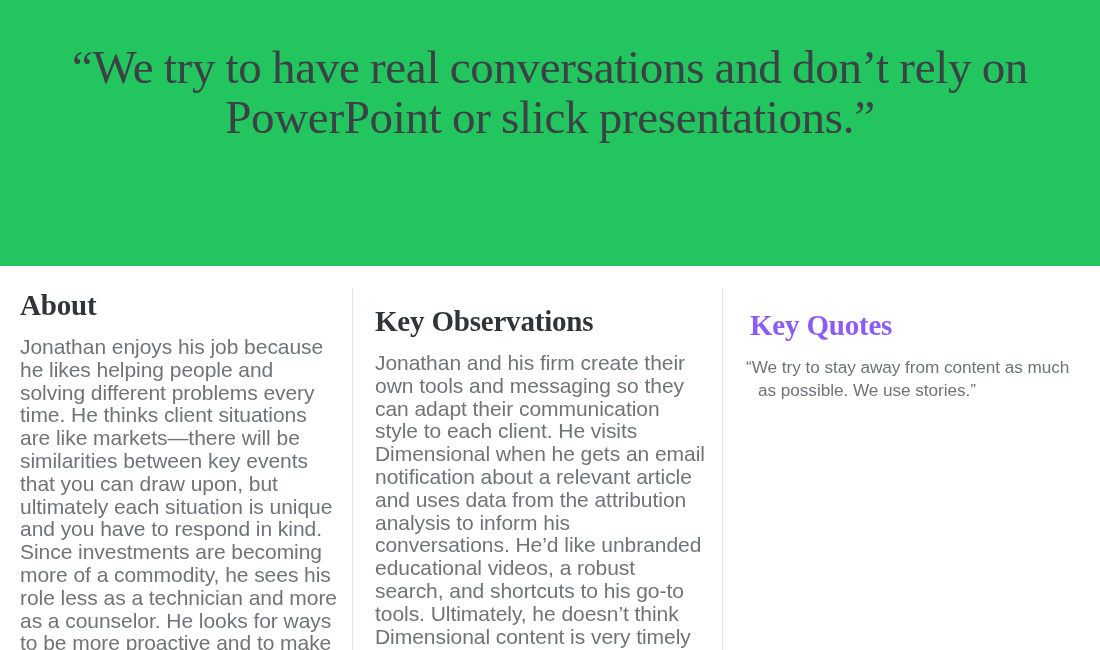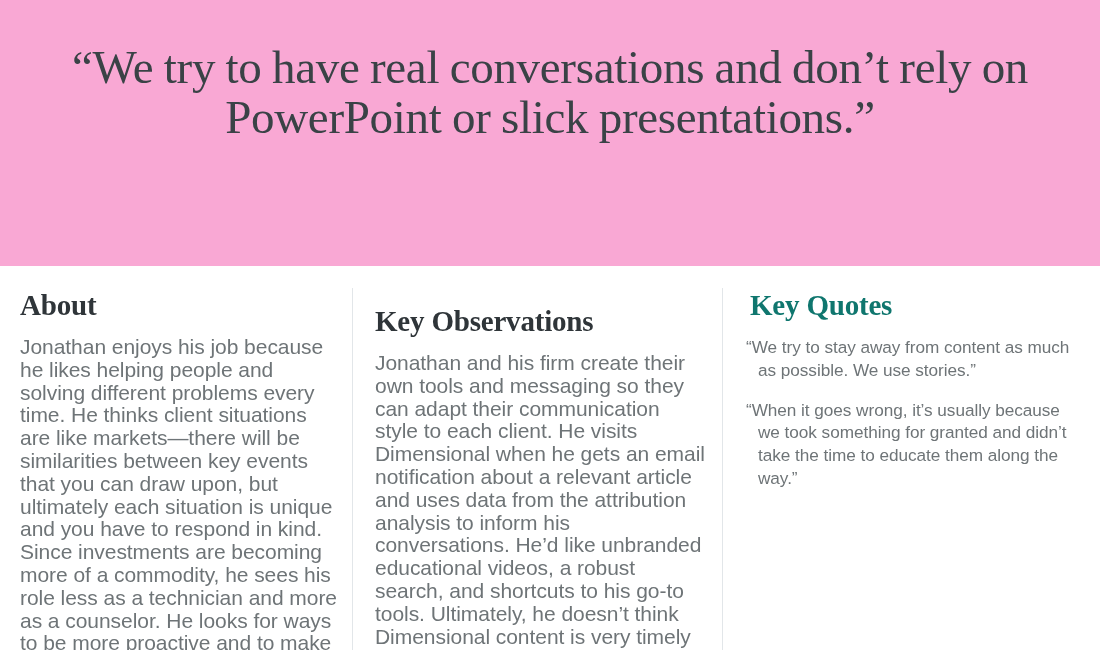--- a/index.html
+++ b/index.html
@@ -111,41 +111,40 @@
     color: #6e7477;
     letter-spacing: -0.05px;
   }
   .quote-item:last-child { margin-bottom: 0; }
 </style>
 </head>
 <body style="background: rgb(255, 255, 255);">
 
 <div class="page">
 
-  <div class="hero" style="background: #f9a8d4;">
+  <div class="hero" style="background: #22c55e;">
     <p class="hero-quote" style="color: rgb(58, 66, 70);">“We try to have real conversations and don’t rely on PowerPoint or slick presentations.”</p>
   </div>
 
   <div class="columns">
 
     <div class="divider divider-1" style="left: 352px; background: rgb(226, 230, 233);"></div>
     <div class="divider divider-2" style="background: rgb(226, 230, 233);"></div>
 
     <section class="col col-about">
       <h2 class="col-heading" style="color: rgb(47, 53, 57);">About</h2>
       <p class="body-text" style="color: rgb(110, 116, 119);">Jonathan enjoys his job because he likes helping people and solving different problems every time. He thinks client situations are like markets—there will be similarities between key events that you can draw upon, but ultimately each situation is unique and you have to respond in kind. Since investments are becoming more of a commodity, he sees his role less as a technician and more as a counselor. He looks for ways to be more proactive and to make information more human.</p>
     </section>
 
     <section class="col col-obs">
       <h2 class="col-heading" style="color: rgb(47, 53, 57); margin-top: 16px;">Key Observations</h2>
       <p class="body-text" style="color: rgb(110, 116, 119);">Jonathan and his firm create their own tools and messaging so they can adapt their communication style to each client. He visits Dimensional when he gets an email notification about a relevant article and uses data from the attribution analysis to inform his conversations. He’d like unbranded educational videos, a robust search, and shortcuts to his go-to tools. Ultimately, he doesn’t think Dimensional content is very timely and the tools are only useful if you’re a 100% Dimensional firm.</p>
     </section>
 
     <section class="col col-quotes">
-      <h2 class="col-heading" style="color: #0f766e;">Key Quotes</h2>
+      <h2 class="col-heading" style="color: #8b5cf6; margin-top: 20px;">Key Quotes</h2>
       <ul class="quote-list">
         <li class="quote-item" style="color: rgb(110, 116, 119);">“We try to stay away from content as much as possible. We use stories.”</li>
-        <li class="quote-item" style="color: rgb(110, 116, 119);">“When it goes wrong, it’s usually because we took something for granted and didn’t take the time to educate them along the way.”</li>
       </ul>
     </section>
 
   </div>
 </div>
 
 </body></html>

